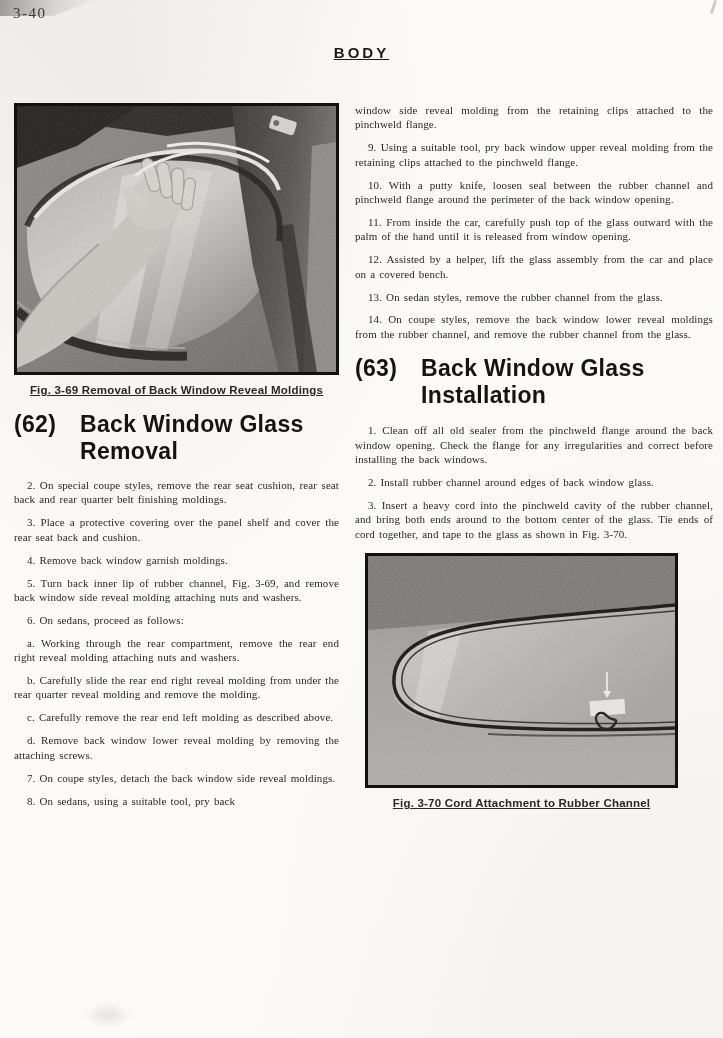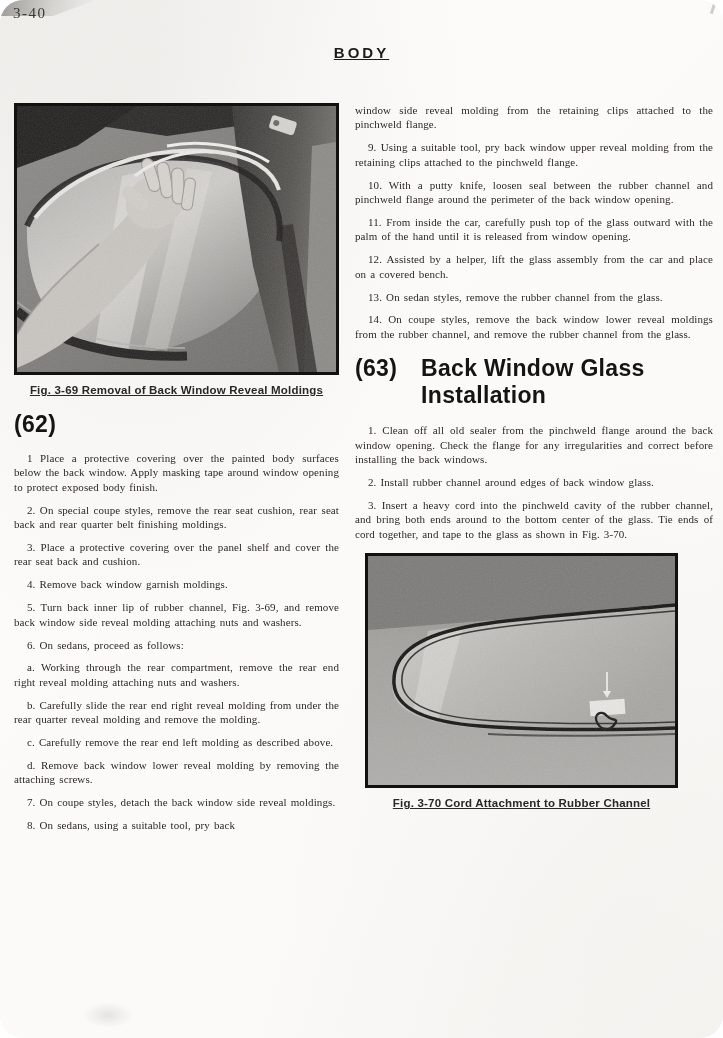--- a/index.html
+++ b/index.html
@@ -8,21 +8,20 @@
     background:#ffffff;
     font-family:"Liberation Serif", serif;
   }
   .page {
     position:relative; width:723px; height:1038px; overflow:hidden;
     background:
       radial-gradient(ellipse at 18% 12%, rgba(190,188,184,0.18), rgba(0,0,0,0) 40%),
       radial-gradient(ellipse at 85% 90%, rgba(200,198,194,0.10), rgba(0,0,0,0) 45%),
       linear-gradient(135deg,#f4f3f0 0%, #fcfbf9 22%, #fbfaf8 70%, #f7f6f3 100%);
     color:#2d2a28;
-    border-radius:23px;
   }
   .smudge-tl {
     position:absolute; left:0; top:0; width:96px; height:16px;
     background:linear-gradient(100deg, rgba(90,88,85,0.55), rgba(140,138,134,0.25) 55%, rgba(0,0,0,0));
     clip-path:polygon(0 0, 100% 0, 55% 100%, 0 100%);
   }
   .smudge-tr {
     position:absolute; right:8px; top:0; width:3px; height:14px;
     background:rgba(120,118,114,0.35); transform:rotate(18deg);
   }
@@ -141,23 +140,23 @@
             <rect x="112" y="78" width="13" height="30" rx="6" fill="#d2cfca" transform="rotate(-50 118 93)"></rect>
             <path d="M118,70 C140,52 170,44 196,46" fill="none" stroke="#efede9" stroke-width="3"></path>
             <rect width="319" height="266" filter="url(#grain69)" opacity="0.16"></rect>
           </svg>
         </div>
         <figcaption>Fig. 3-69  Removal of Back Window Reveal Moldings</figcaption>
       </figure>
 
       <h2 class="section-heading">
         <span class="sec-num">(62)</span>
+        <span class="sec-title">Back Window Glass Removal</span>
       </h2>
 
-      <p class="body-text">1  Place a protective covering over the painted body surfaces below the back window. Apply masking tape around window opening to protect exposed body finish.</p>
       <p class="body-text">2. On special coupe styles, remove the rear seat cushion, rear seat back and rear quarter belt finishing moldings.</p>
       <p class="body-text">3. Place a protective covering over the panel shelf and cover the rear seat back and cushion.</p>
       <p class="body-text">4. Remove back window garnish moldings.</p>
       <p class="body-text">5. Turn back inner lip of rubber channel, Fig. 3-69, and remove back window side reveal molding attaching nuts and washers.</p>
       <p class="body-text">6. On sedans, proceed as follows:</p>
       <p class="body-text">a. Working through the rear compartment, remove the rear end right reveal molding attaching nuts and washers.</p>
       <p class="body-text">b. Carefully slide the rear end right reveal molding from under the rear quarter reveal molding and remove the molding.</p>
       <p class="body-text">c. Carefully remove the rear end left molding as described above.</p>
       <p class="body-text">d. Remove back window lower reveal molding by removing the attaching screws.</p>
       <p class="body-text">7. On coupe styles, detach the back window side reveal moldings.</p>

